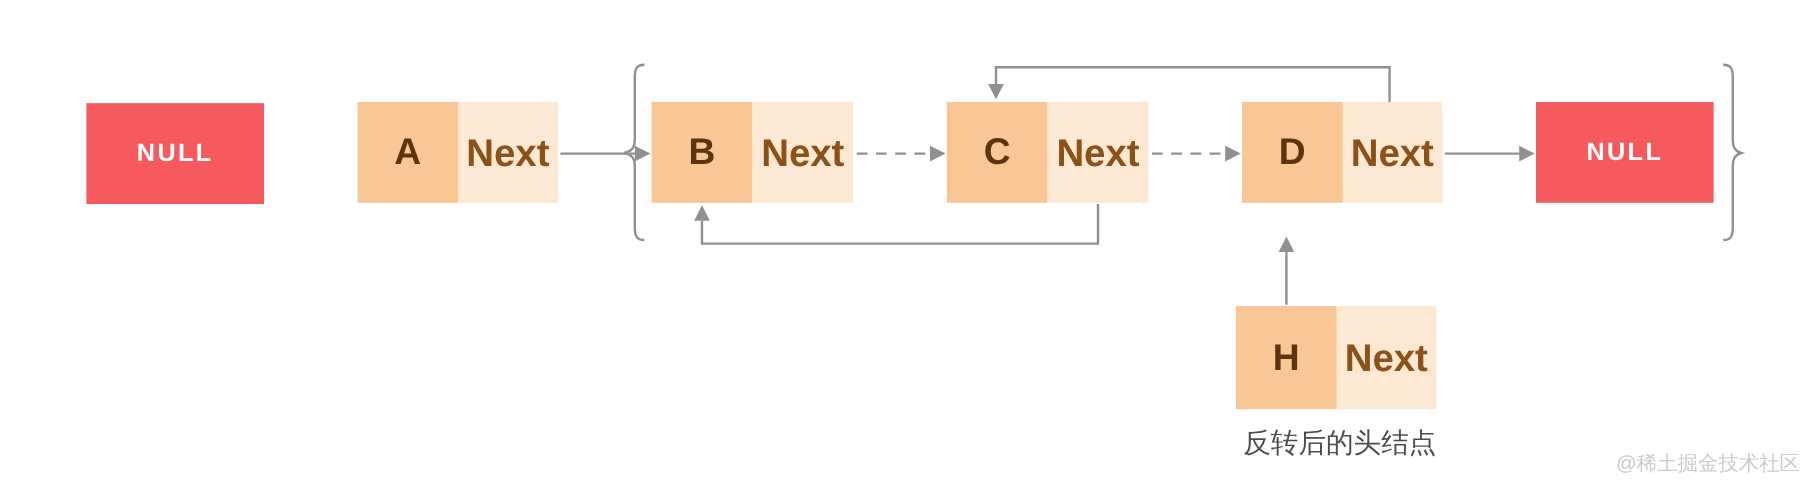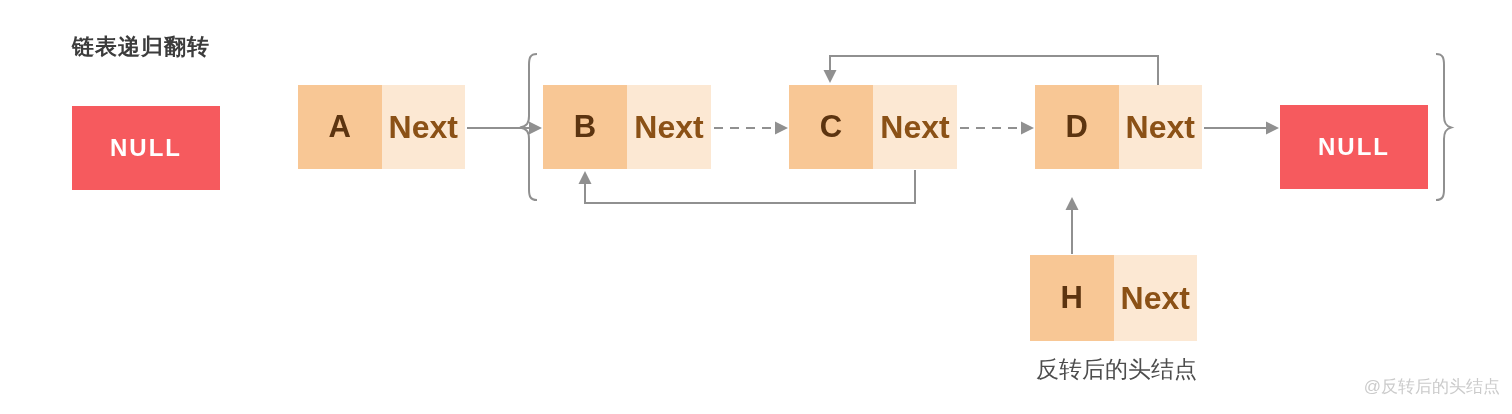--- a/index.html
+++ b/index.html
@@ -9,21 +9,21 @@
   }
   .title {
     position:absolute; left:72px; top:32px;
     font-size:22px; font-weight:bold; color:var(--title-text,#3C3C3C);
     letter-spacing:1px; white-space:nowrap;
   }
   .null-box {
     position:absolute; width:148px; height:84px;
     background:var(--null-bg,#F65A5E); color:#ffffff;
     display:flex; align-items:center; justify-content:center;
-    font-size:24px; font-weight:bold; letter-spacing:2px;margin-top:20px;
+    font-size:21px; font-weight:bold; letter-spacing:2px;
   }
   .node { position:absolute; width:167px; height:84px; display:flex; }
   .node .cell {
     flex:1; display:flex; align-items:center; justify-content:center;
     font-weight:bold;
   }
   .node .val { background:var(--cell-bg,#F8C795); color:var(--letter,#5C3410); font-size:31px; }
   .node .nxt { background:var(--next-bg,#FCE8D3); color:var(--next-text,#8B5116); font-size:32px; }
   .caption { position:absolute; white-space:nowrap; }
   .caption.light { color:var(--caption-light,#9C9C9C); font-size:23px; }
@@ -35,21 +35,20 @@
   svg.overlay { position:absolute; left:0; top:0; pointer-events:none; }
   svg.overlay .stroke { stroke:var(--line,#909090); stroke-width:2; fill:none; }
   svg.overlay .fill   { fill:var(--line,#909090); stroke:none; }
   svg.overlay .dashed { stroke-dasharray:9 7; }
 </style>
 </head>
 <body>
 
 <div class="stage">
 
-  <div class="title">链表递归翻转</div>
 
   <div class="null-box" style="left:72px; top:86px;">NULL</div>
 
   <div class="node" style="left:298px; top:85px;">
     <div class="cell val">A</div>
     <div class="cell nxt">Next</div>
   </div>
 
   <div class="node" style="left:543px; top:85px; width:168px;">
     <div class="cell val">B</div>
@@ -111,15 +110,15 @@
     </g>
 
     <path class="stroke" d="M537,54 C530,54 529,58 529,65 L529,116 C529,123 527,126 520,127.5 C527,129 529,132 529,139 L529,189 C529,196 530,200 537,200"></path>
 
     <path class="stroke" d="M1436,54 C1443,54 1444,58 1444,65 L1444,116 C1444,123 1446,126 1451,127.5 C1446,129 1444,132 1444,139 L1444,189 C1444,196 1443,200 1436,200"></path>
   </svg>
 
 
   <div class="caption dark" style="left:1030px; top:354px; width:167px; text-align:right;">反转后的头结点</div>
 
-  <div class="watermark">@反转后的头结点</div>
+  <div class="watermark">@稀土掘金技术社区</div>
 
 </div>
 
 </body></html>

